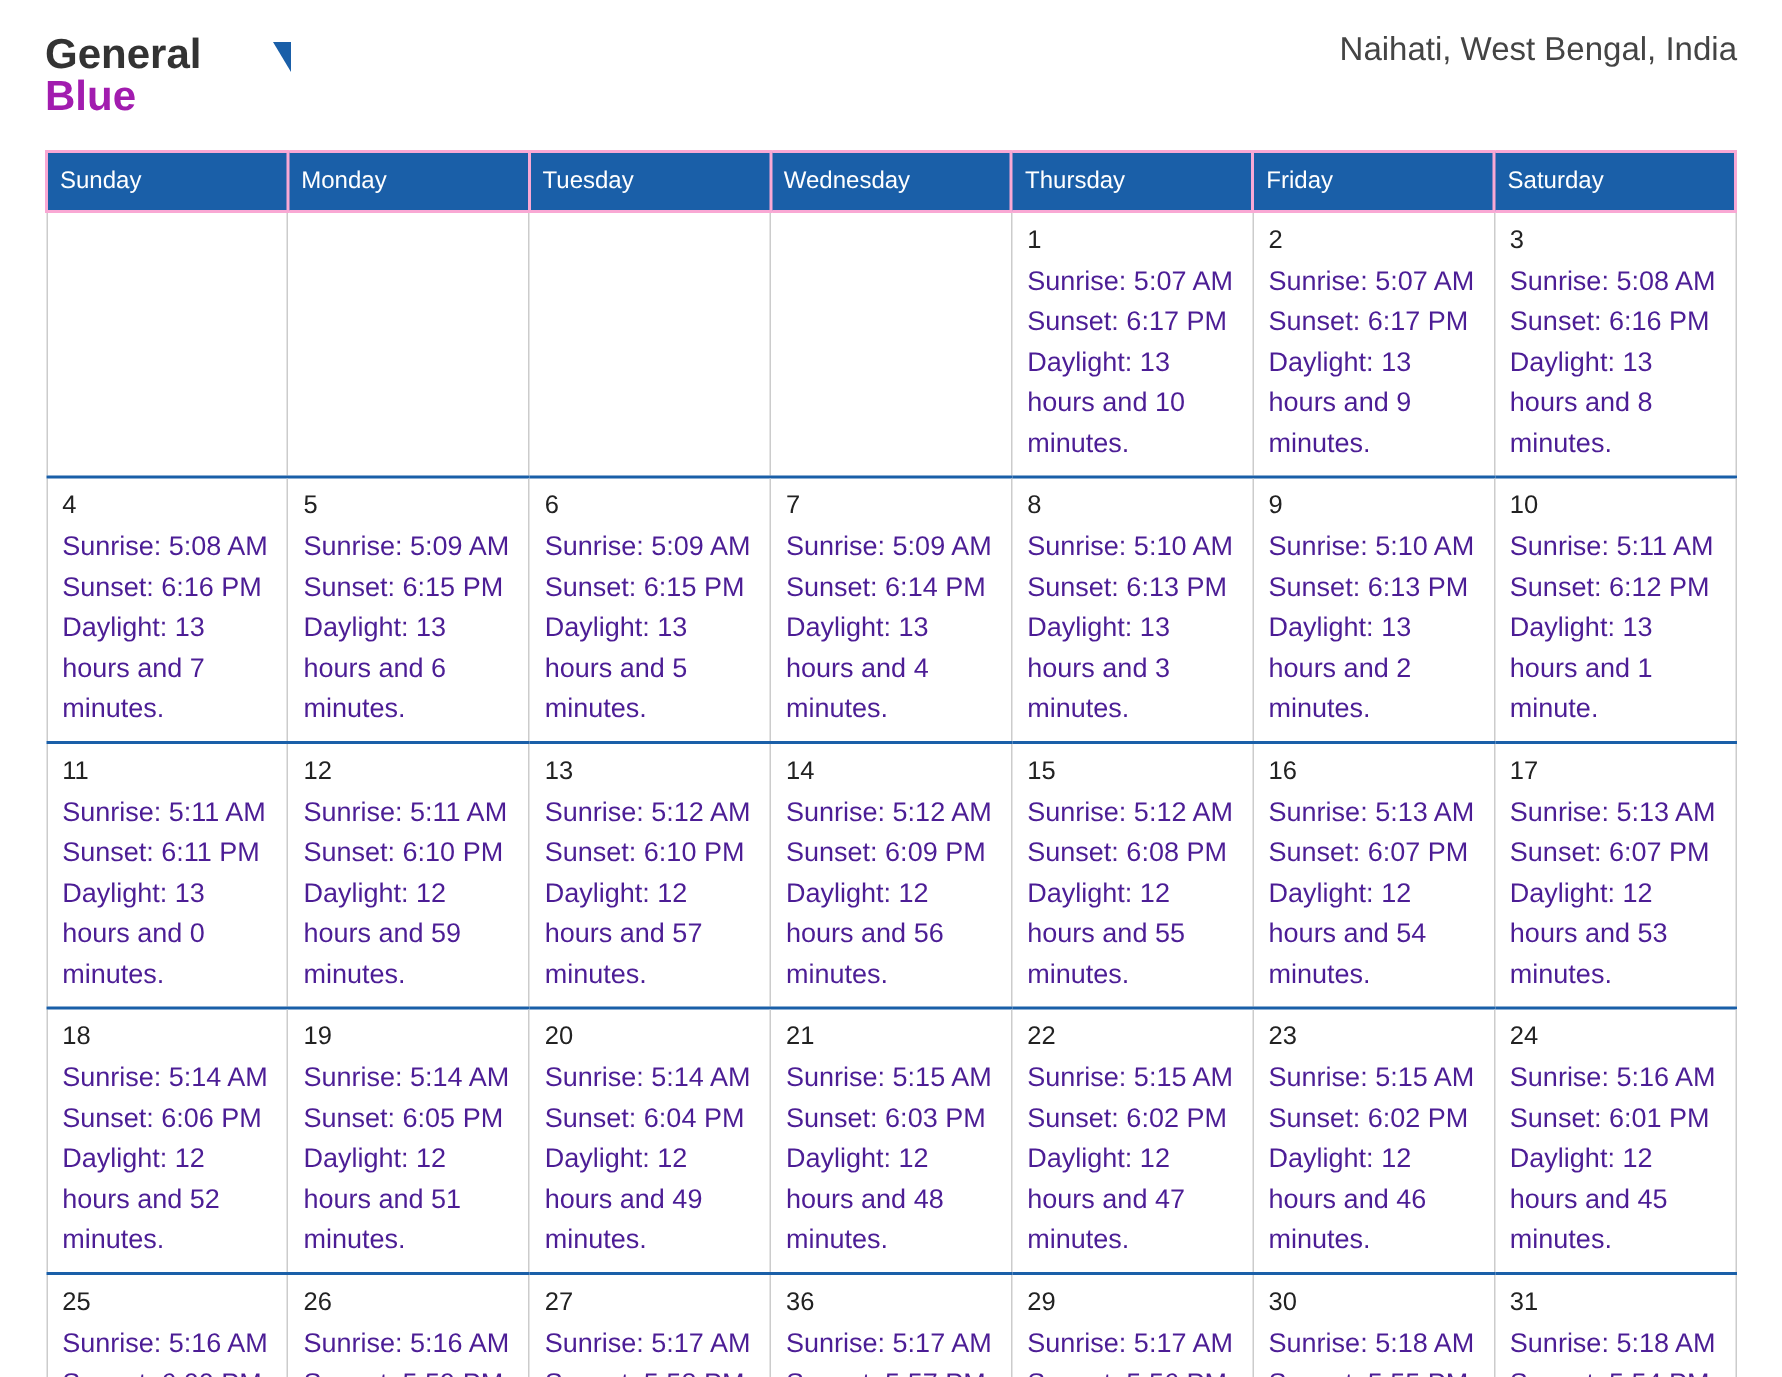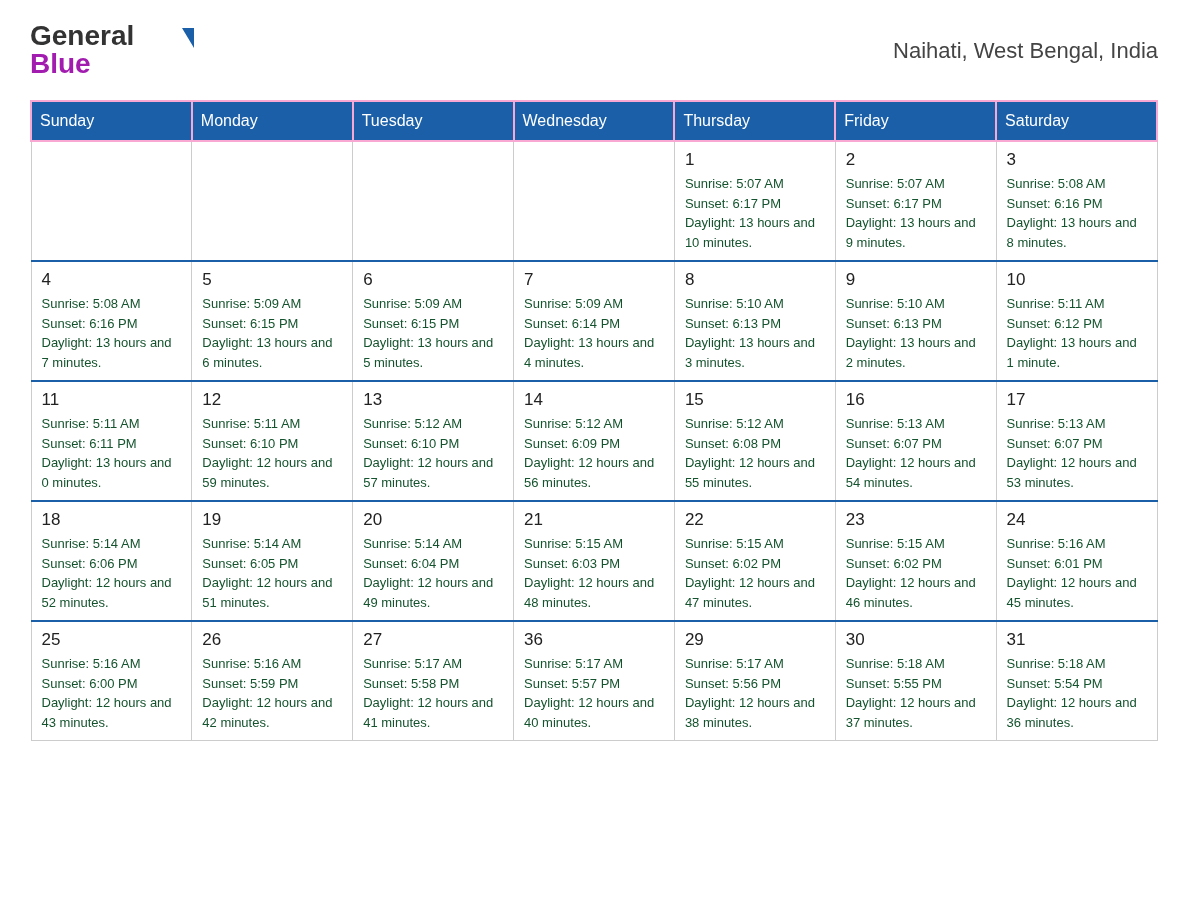--- a/index.html
+++ b/index.html
@@ -50,21 +50,21 @@
     }
     .month-title {
       font-size: 52px;
       font-weight: normal;
       color: #222;
       line-height: 1.1;
     }
     .location {
       font-size: 22px;
       color: #444;
-      margin-top: 18px;
+      margin-top: 0;
     }
     .calendar {
       width: 100%;
       border-collapse: collapse;
     }
     .calendar th {
       background-color: #1a5fa8;
       color: #fff;
       padding: 10px 8px;
       font-size: 16px;
@@ -80,22 +80,22 @@
       min-height: 100px;
     }
     .day-number {
       font-size: 17px;
       color: #222;
       font-weight: normal;
       display: block;
       margin-bottom: 4px;
     }
     .day-info {
-      font-size: 13px;
-      color: #14532d;
+      font-size: 18px;
+      color: #4c1d95;
       line-height: 1.5;
     }
     .empty-cell {
       background: #fff;
     }
     tr.week-row td {
       border-top: 2px solid #1a5fa8;
     }
   </style>
 </head>

